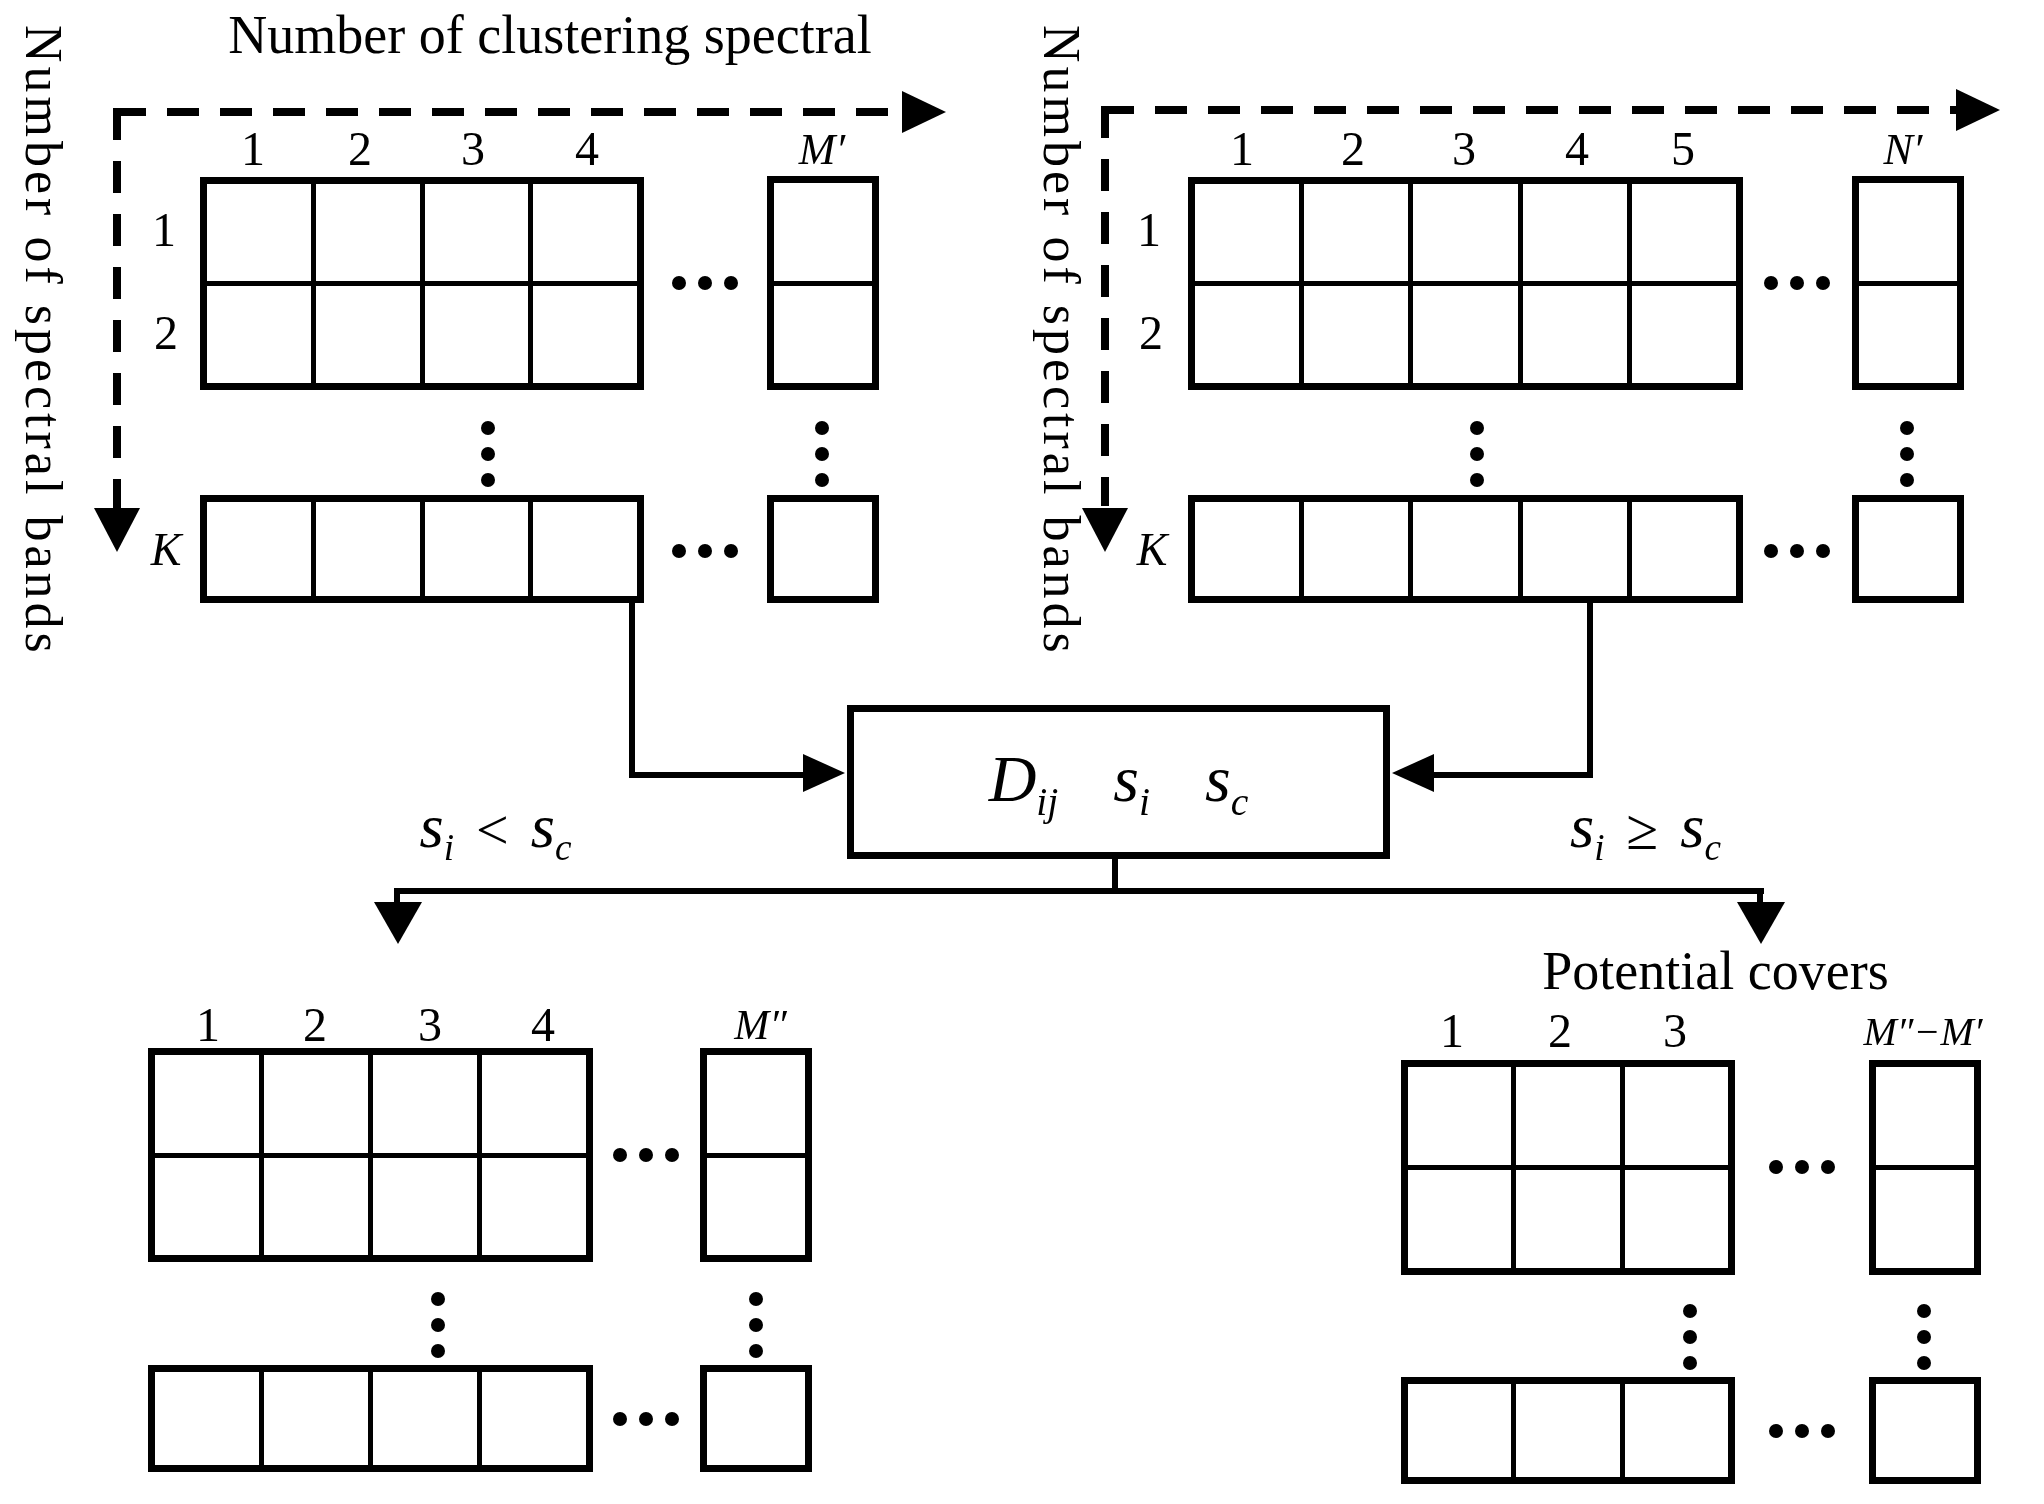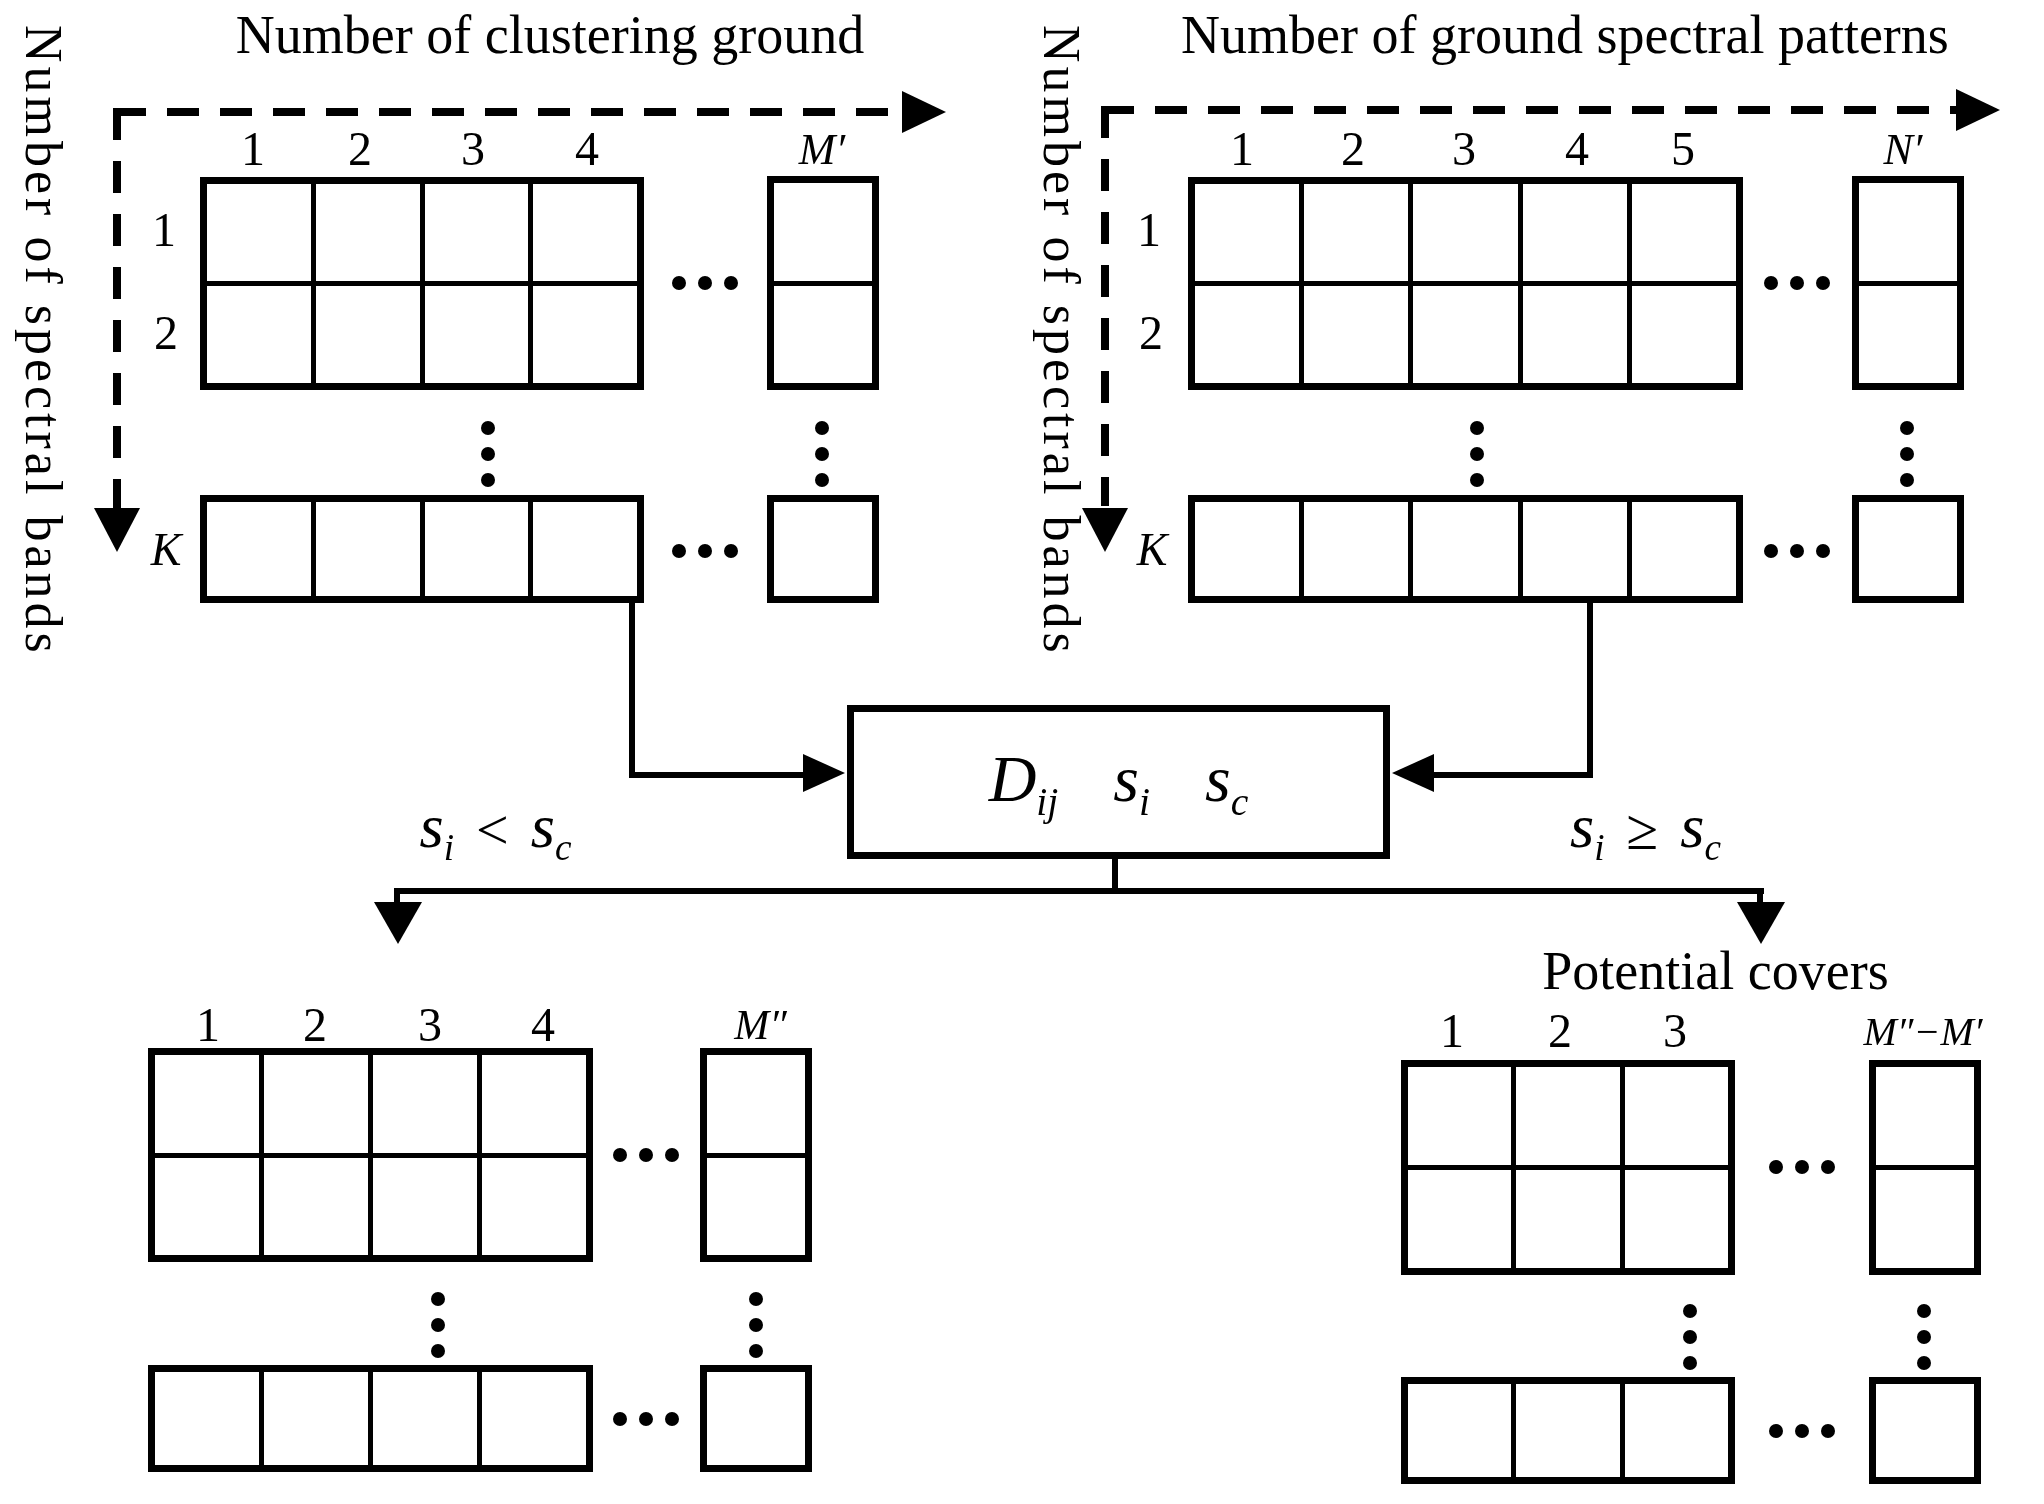--- a/index.html
+++ b/index.html
@@ -27,21 +27,21 @@
   .dbox{position:absolute;box-sizing:border-box;border:7px solid #000;background:#fff;display:flex;align-items:center;justify-content:center;column-gap:55px;font-size:66px;font-style:italic;}
   .dbox sub,.cond sub{font-size:0.60em;font-style:italic;line-height:1;}
   .cond{position:absolute;box-sizing:border-box;display:flex;align-items:center;justify-content:center;column-gap:14px;font-size:62px;font-style:italic;}
   .cond .op{font-style:normal;font-size:58px;padding:0 8px;}
 </style>
 </head>
 <body>
 
 <div id="canvas">
 
-  <div class="title" style="left:170px;top:4px;width:760px;">Number of clustering ground</div>
+  <div class="title" style="left:170px;top:4px;width:760px;">Number of clustering spectral</div>
   <div class="vlabel" style="left:14px;top:25px;height:700px;">Number of spectral bands</div>
 
   <div class="dash-h" style="left:114px;top:108px;width:790px;"></div>
   <div class="arr-r" style="left:902px;top:91px;"></div>
   <div class="dash-v" style="left:113px;top:108px;height:400px;"></div>
   <div class="arr-d" style="left:94px;top:508px;"></div>
 
   <div class="lbl" style="left:223px;top:120px;width:60px;">1</div>
   <div class="lbl" style="left:330px;top:120px;width:60px;">2</div>
   <div class="lbl" style="left:443px;top:120px;width:60px;">3</div>
@@ -71,21 +71,20 @@
   <div class="dots-v" style="left:815px;top:421px;"></div>
   <div class="mgrid c4 r1" style="left:200px;top:495px;width:444px;height:108px;">
       <div></div>
       <div></div>
       <div></div>
       <div></div>
     </div>
   <div class="dots-h" style="left:672px;top:544px;"></div>
   <div class="mcell" style="left:767px;top:495px;width:112px;height:108px;"></div>
 
-  <div class="title" style="left:1122px;top:4px;width:886px;">Number of ground spectral patterns</div>
   <div class="vlabel" style="left:1032px;top:25px;height:700px;">Number of spectral bands</div>
 
   <div class="dash-h" style="left:1102px;top:106px;width:856px;"></div>
   <div class="arr-r" style="left:1956px;top:89px;"></div>
   <div class="dash-v" style="left:1101px;top:106px;height:400px;"></div>
   <div class="arr-d" style="left:1082px;top:508px;"></div>
 
   <div class="lbl" style="left:1212px;top:120px;width:60px;">1</div>
   <div class="lbl" style="left:1323px;top:120px;width:60px;">2</div>
   <div class="lbl" style="left:1434px;top:120px;width:60px;">3</div>

